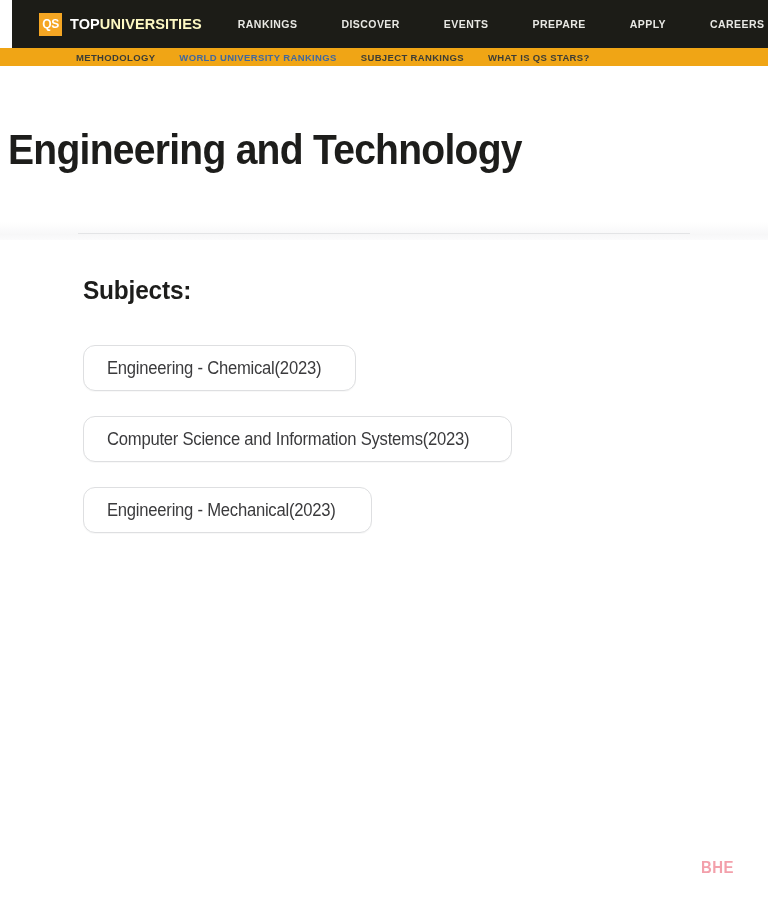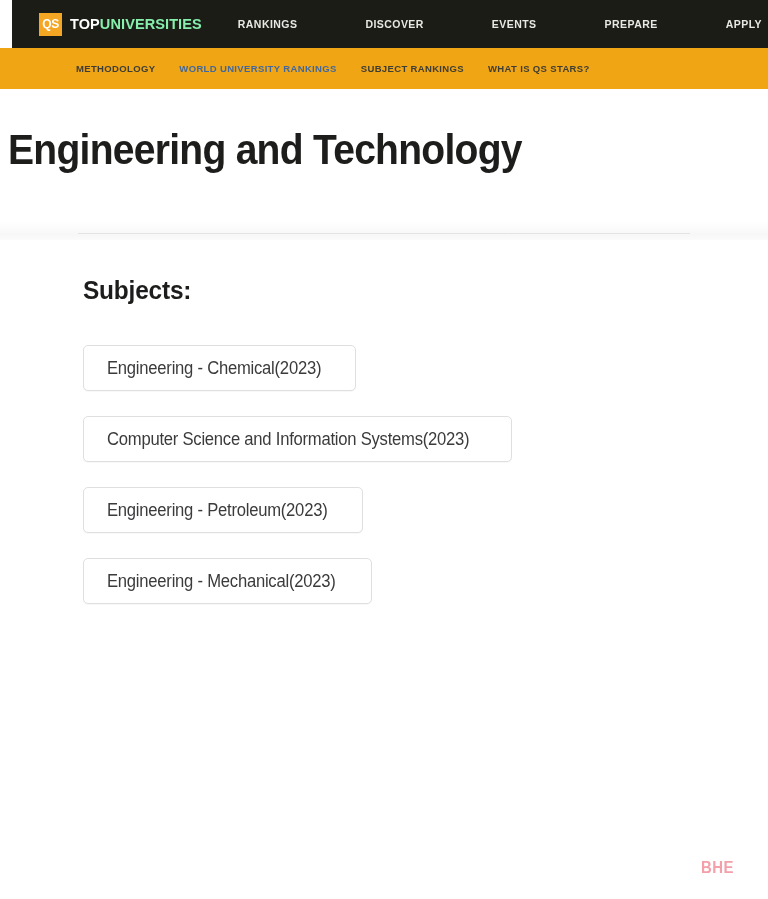--- a/index.html
+++ b/index.html
@@ -44,48 +44,48 @@
   }
 
   .brand-text {
     margin-left: 8px;
     font-size: 14.5px;
     font-weight: bold;
     letter-spacing: 0.1px;
     white-space: nowrap;
   }
   .brand-top { color: #ffffff; }
-  .brand-uni { color: #86efac; }
+  .brand-uni { color: #fef9c3; }
 
   .topnav-links {
     display: flex;
     align-items: center;
     margin-left: 24px;
     flex: 1;
   }
 
   .topnav-link {
     color: #e8e8e4;
     font-size: 10.5px;
     font-weight: bold;
     letter-spacing: 0.45px;
     white-space: nowrap;
     padding: 0 12px;
     margin-right: 0;
     cursor: pointer;
     text-decoration: none;
   }
-  .topnav-link + .topnav-link { margin-left: 44px; }
+  .topnav-link + .topnav-link { margin-left: 20px; }
 
   
   .subnav {
     position: absolute;
     top: 48px; left: 0;
     width: 768px;
-    height: 41px;
+    height: 18px;
     background: #f0a515;
     display: flex;
     align-items: center;
   }
 
   .subnav-inner {
     display: flex;
     align-items: center;
     margin-left: 76px;
   }
@@ -156,21 +156,21 @@
     width: 660px;
   }
 
   .subject-btn {
     display: block;
     height: 46px;
     margin-bottom: 25px;
     padding: 0 23px;
     background: #ffffff;
     border: 1px solid #dedfe1;
-    border-radius: 5px;
+    border-radius: 12px;
     font-family: "Liberation Sans", sans-serif;
     font-size: 17.5px;
     color: #3b3b3d;
     letter-spacing: -0.25px;
     line-height: 44px;
     white-space: nowrap;
     cursor: pointer;
     text-align: left;
     box-shadow: 0 1px 1px rgba(0,0,0,0.03);
   }
@@ -227,17 +227,16 @@
 <h1 class="page-title">Engineering and Technology</h1>
 
 <div class="divider-band"></div>
 <div class="divider-line"></div>
 
 <h2 class="subjects-heading">Subjects:</h2>
 
 <div class="subject-list">
   <button class="subject-btn"><span class="subject-btn-inner">Engineering - Chemical(2023)</span></button>
   <button class="subject-btn"><span class="subject-btn-inner">Computer Science and Information Systems(2023)</span></button>
-  <button class="subject-btn"><span class="subject-btn-inner">Engineering - Petroleum(2023)</span></button>
   <button class="subject-btn"><span class="subject-btn-inner">Engineering - Mechanical(2023)</span></button>
 </div>
 
 <div class="watermark">BHE</div>
 
 </body></html>

